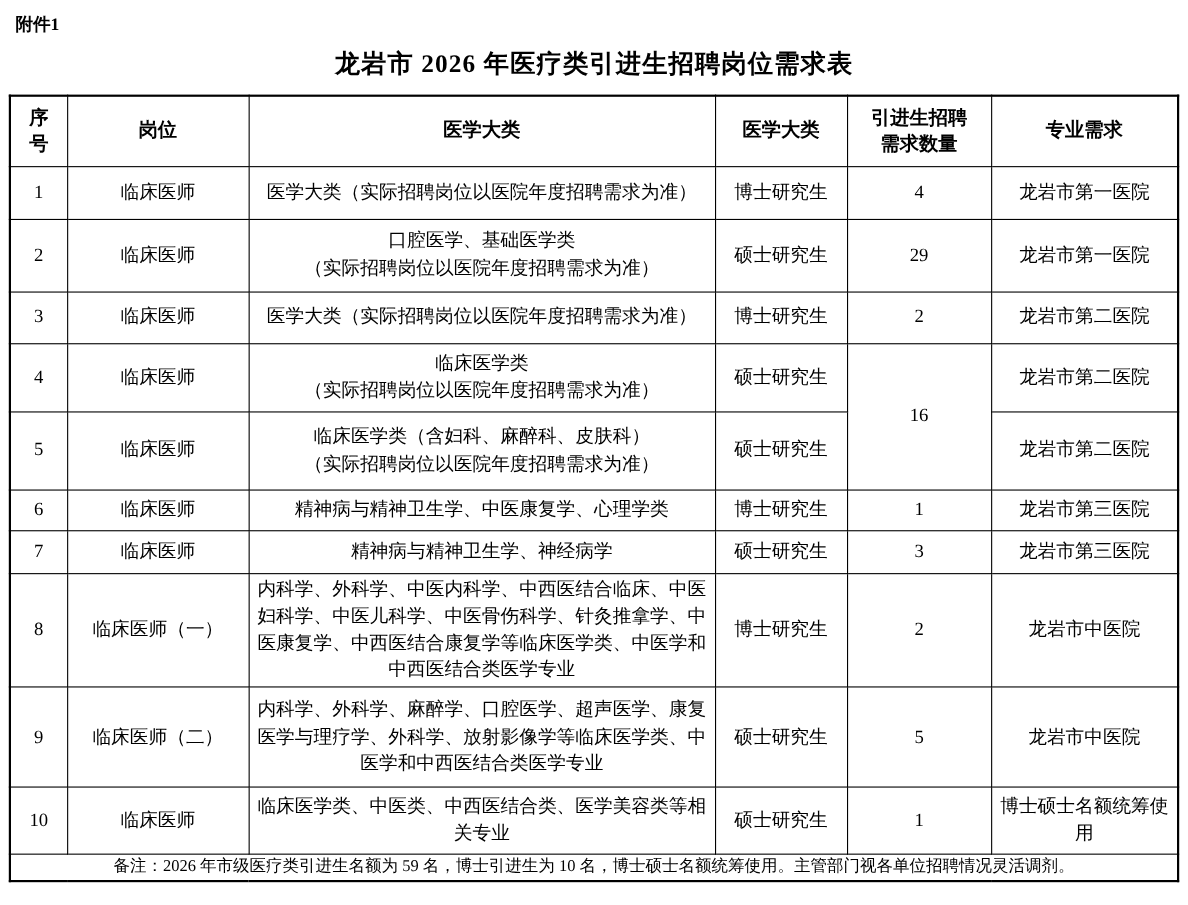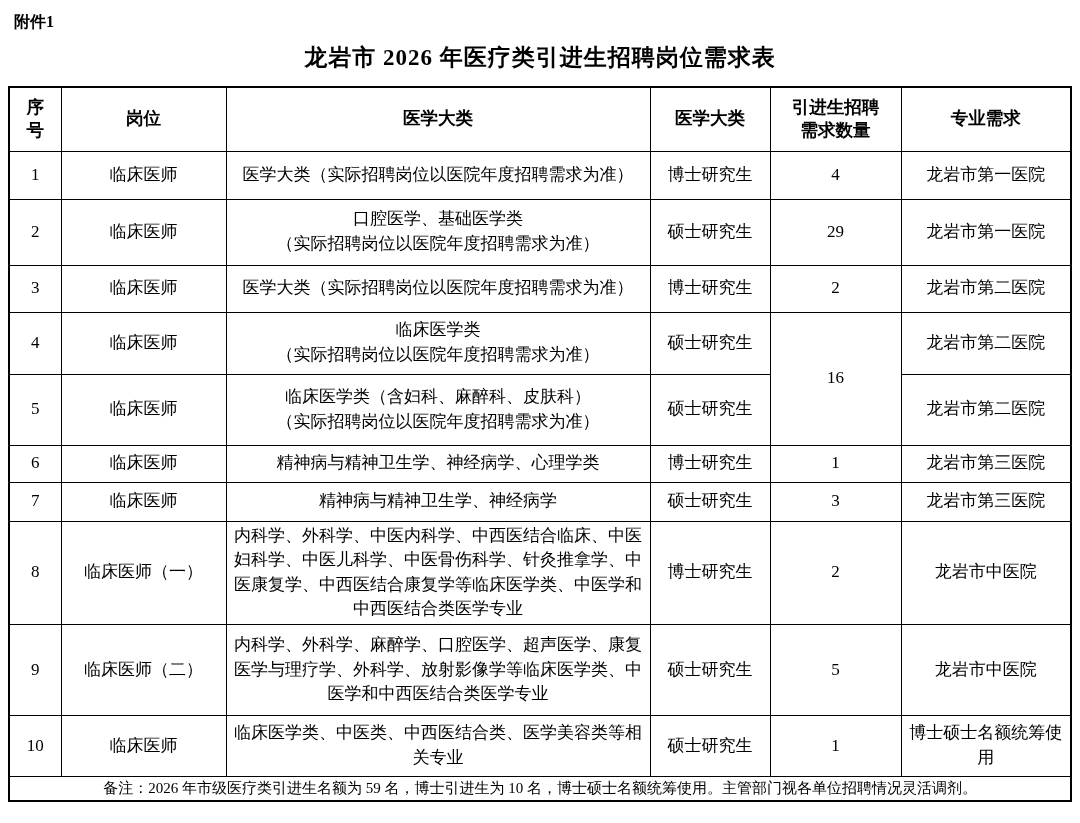--- a/index.html
+++ b/index.html
@@ -154,21 +154,21 @@
           <td class="cell-no">5</td>
           <td class="cell-pos">临床医师</td>
           <td class="cell-major">临床医学类（含妇科、麻醉科、皮肤科）
 （实际招聘岗位以医院年度招聘需求为准）</td>
           <td class="cell-degree">硕士研究生</td>
           <td class="cell-emp">龙岩市第二医院</td>
         </tr>
         <tr>
           <td class="cell-no">6</td>
           <td class="cell-pos">临床医师</td>
-          <td class="cell-major">精神病与精神卫生学、神经病学、心理学类</td>
+          <td class="cell-major">精神病与精神卫生学、中医康复学、心理学类</td>
           <td class="cell-degree">博士研究生</td>
           <td class="cell-qty">1</td>
           <td class="cell-emp">龙岩市第三医院</td>
         </tr>
         <tr>
           <td class="cell-no">7</td>
           <td class="cell-pos">临床医师</td>
           <td class="cell-major">精神病与精神卫生学、神经病学</td>
           <td class="cell-degree">硕士研究生</td>
           <td class="cell-qty">3</td>

